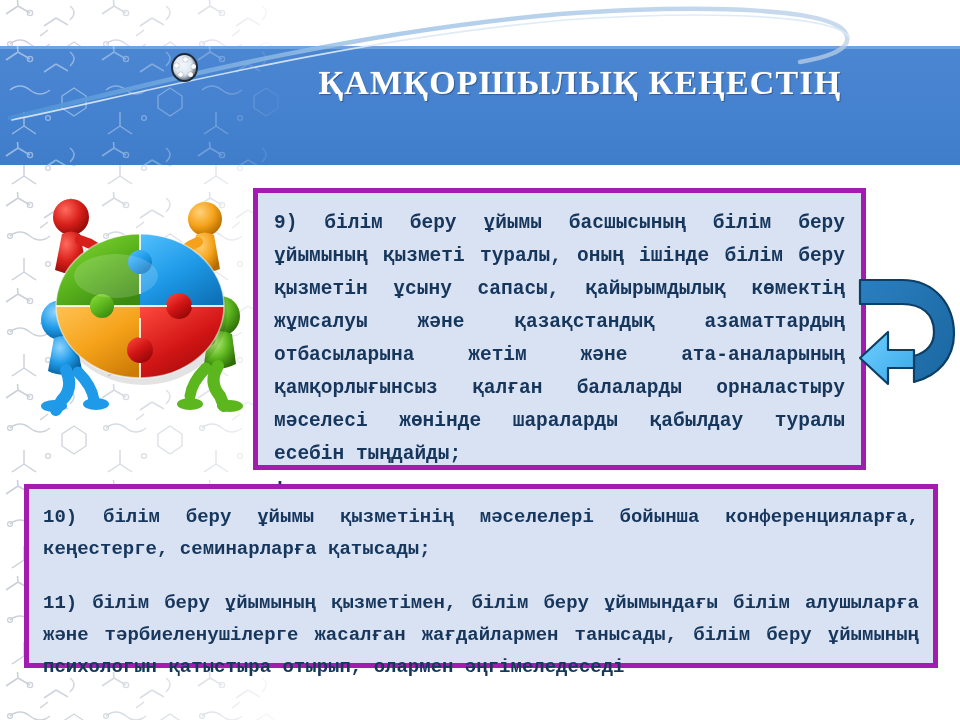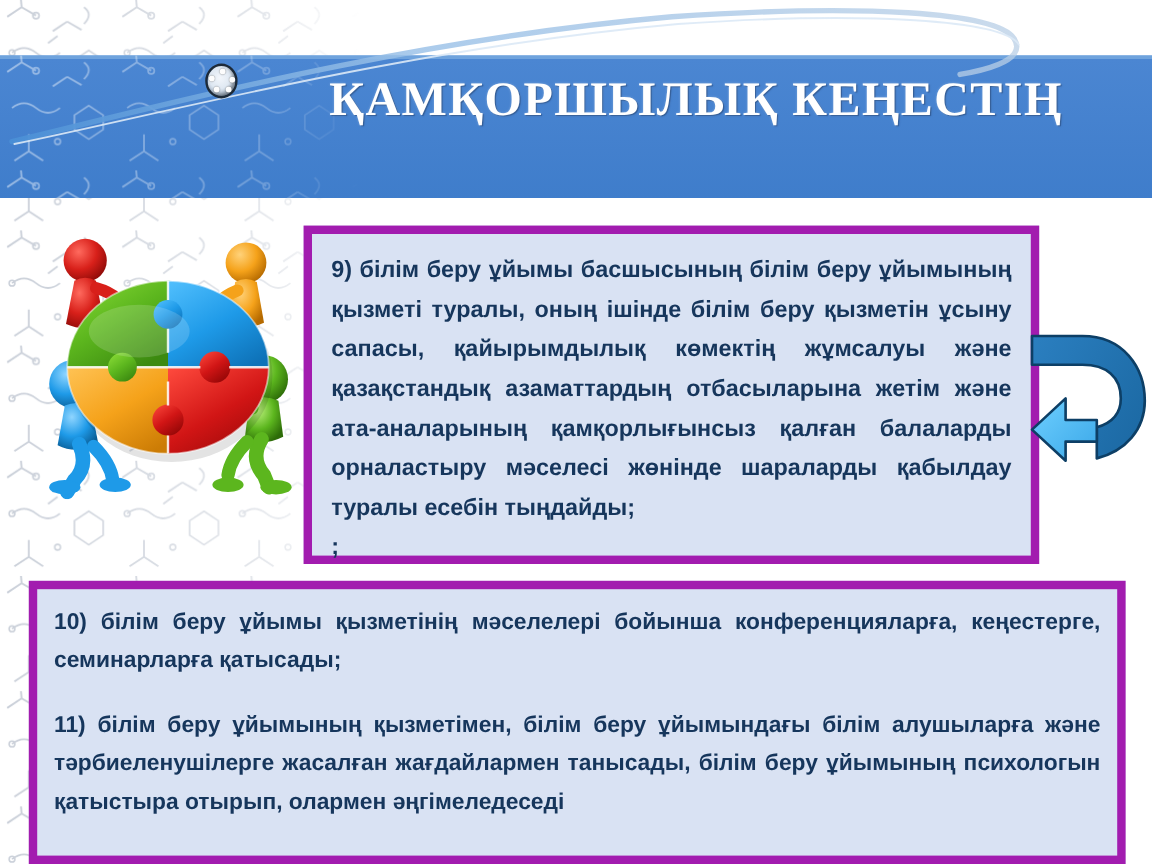--- a/index.html
+++ b/index.html
@@ -34,21 +34,21 @@
     opacity: .55;
   }
   .banner-title {
     position: absolute;
     left: 230px; top: 14px;
     width: 700px;
     text-align: center;
     color: #ffffff;
     font-family: "Liberation Serif", "DejaVu Serif", serif;
     font-weight: 700;
-    font-size: 40px;
+    font-size: 34px;
     line-height: 45px;
     letter-spacing: 1.2px;
     text-shadow: 1px 1px 1px rgba(20,50,95,0.55), 0 0 2px rgba(255,255,255,0.35);
   }
 
   
   .orbit {
     position: absolute; left: 0; top: 0;
     width: 960px; height: 180px;
     pointer-events: none;
@@ -73,40 +73,40 @@
   .puzzle-art {
     position: absolute;
     left: 24px; top: 190px;
     width: 232px; height: 226px;
   }
 
   
   .textbox {
     position: absolute;
     background: #d9e2f3;
-    border: 7px solid #a21caf;
+    border: 5px solid #a21caf;
     color: #16365c;
-    font-family: Liberation Sans, sans-serif;
+    font-family: Liberation Mono, monospace;
     font-weight: 700;
   }
   #box-main {
     left: 253px; top: 188px;
     width: 613px; height: 282px;
     padding: 14px 16px 10px 16px;
     font-size: 19.5px;
     line-height: 33px;
     text-align: justify;
     text-justify: inter-word;
   }
   #box-main p { text-align: justify; }
   #box-main p.last { text-align: left; }
 
   #box-bottom {
     left: 24px; top: 484px;
-    width: 914px; height: 236px;
+    width: 914px; height: 184px;
     padding: 12px 14px 24px 14px;
     font-size: 19px;
     line-height: 32px;
   }
   #box-bottom p { text-align: justify; text-justify: inter-word; }
   #box-bottom p.p10 { margin-bottom: 22px; }
 
   
   .uturn-arrow {
     position: absolute;

